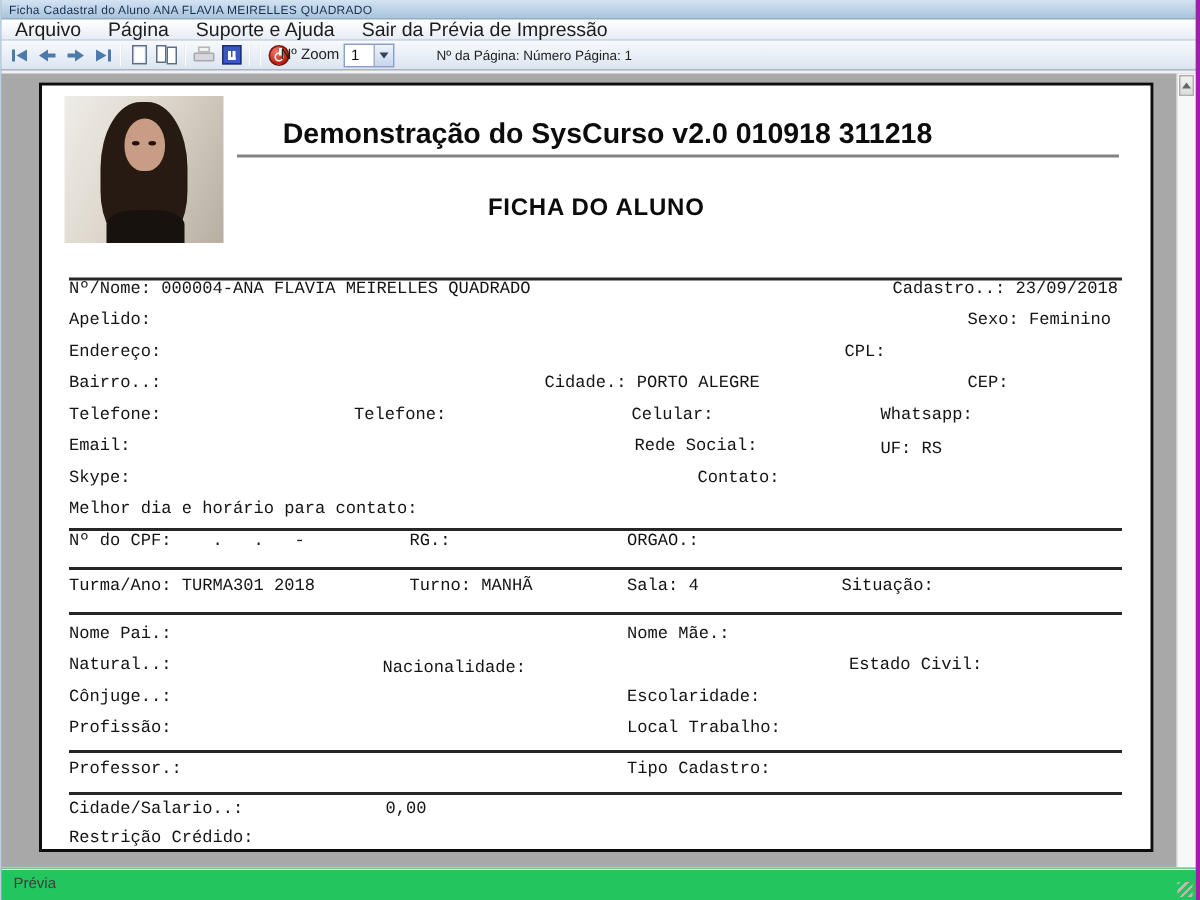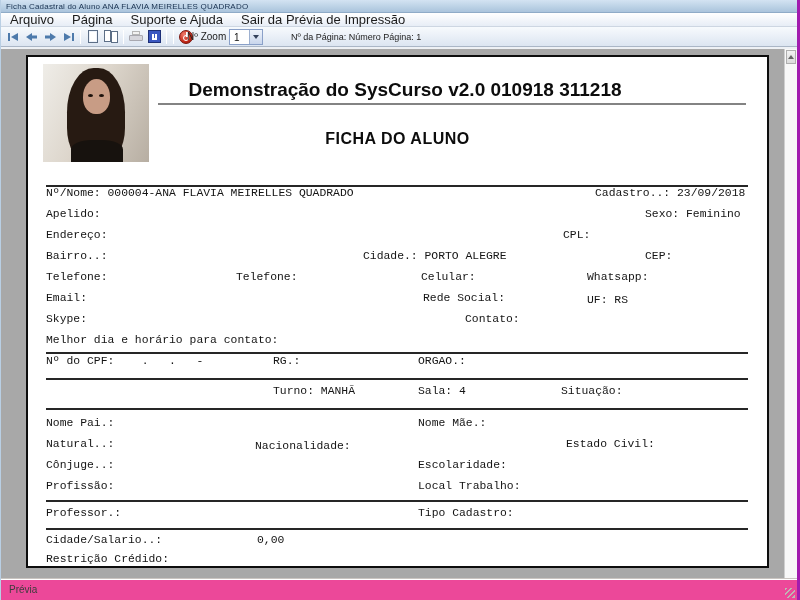--- a/index.html
+++ b/index.html
@@ -65,21 +65,21 @@
              font-size:11.4px; line-height:1.05; color:#141414; white-space:pre; }
   .doc-rule { position:absolute; height:2px; background:#262626; }
 
   
   .vscroll { position:absolute; right:0; top:0; bottom:0; width:13px; background:#f8f8f8; border-left:1px solid #cfcfcf; }
   .vthumb { position:absolute; left:1px; top:1px; width:10px; height:14px; background:linear-gradient(#f2f2f2,#dcdcdc);
             border:1px solid #aeaeae; display:flex; align-items:center; justify-content:center; }
   .vthumb b { width:0; height:0; border-left:3px solid transparent; border-right:3px solid transparent; border-bottom:4px solid #666; }
 
   
-  .statusbar { position:relative; height:22px; background:#ec4899; border-top:1px solid #c9c4c0; box-shadow:inset 0 1px 0 #ffffff;
+  .statusbar { position:relative; height:22px; background:#22c55e; border-top:1px solid #c9c4c0; box-shadow:inset 0 1px 0 #ffffff;
                display:flex; align-items:center; padding-left:8px; }
   .statusbar span { font-size:10px; color:#3c3c3c; }
   .grip { position:absolute; right:2px; bottom:2px; width:10px; height:10px;
           background:repeating-linear-gradient(135deg,#bdb8b4 0 1.5px,transparent 1.5px 4px); }
 
   svg { display:block; }
 </style>
 </head>
 <body>
 
@@ -187,20 +187,21 @@
         <span class="doc-seg" style="left: 393px; top: 215px;">Celular:</span>
         <span class="doc-seg" style="left: 559px; top: 215px;">Whatsapp:</span>
         <span class="doc-seg" style="left: 18px; top: 236px;">Email:</span>
         <span class="doc-seg" style="left: 395px; top: 236px;">Rede Social:</span>
         <span class="doc-seg" style="left: 18px; top: 257px;">Skype:</span>
         <span class="doc-seg" style="left: 395px; top: 257px; margin-left: 42px;">Contato:</span>
         <span class="doc-seg" style="left: 18px; top: 278px;">Melhor dia e horário para contato:</span>
         <span class="doc-seg" style="left: 18px; top: 299px;">Nº do CPF:    .   .   -</span>
         <span class="doc-seg" style="left: 245px; top: 299px;">RG.:</span>
         <span class="doc-seg" style="left: 390px; top: 299px;">ORGAO.:</span>
+        <span class="doc-seg" style="left: 18px; top: 329px;">Turma/Ano: TURMA301 2018</span>
         <span class="doc-seg" style="left: 245px; top: 329px;">Turno: MANHÃ</span>
         <span class="doc-seg" style="left: 390px; top: 329px;">Sala: 4</span>
         <span class="doc-seg" style="left: 533px; top: 329px;">Situação:</span>
         <span class="doc-seg" style="left: 18px; top: 361px;">Nome Pai.:</span>
         <span class="doc-seg" style="left: 390px; top: 361px;">Nome Mãe.:</span>
         <span class="doc-seg" style="left: 18px; top: 382px;">Natural..:</span>
         <span class="doc-seg" style="left: 227px; top: 384px;">Nacionalidade:</span>
         <span class="doc-seg" style="left: 538px; top: 382px;">Estado Civil:</span>
         <span class="doc-seg" style="left: 18px; top: 403px;">Cônjuge..:</span>
         <span class="doc-seg" style="left: 390px; top: 403px;">Escolaridade:</span>

